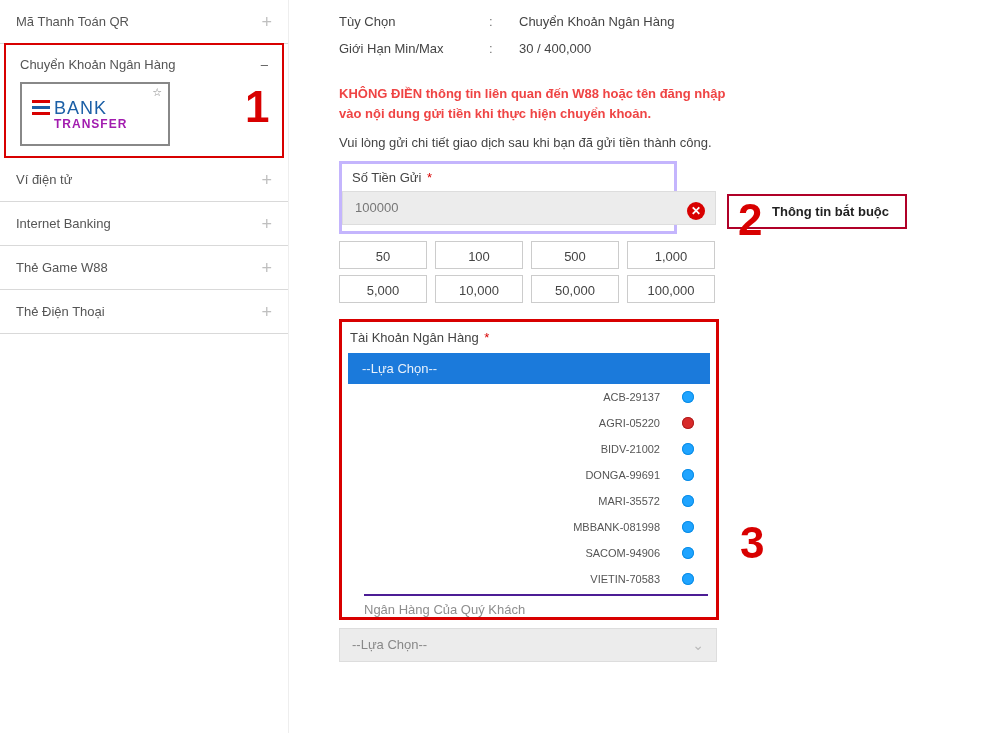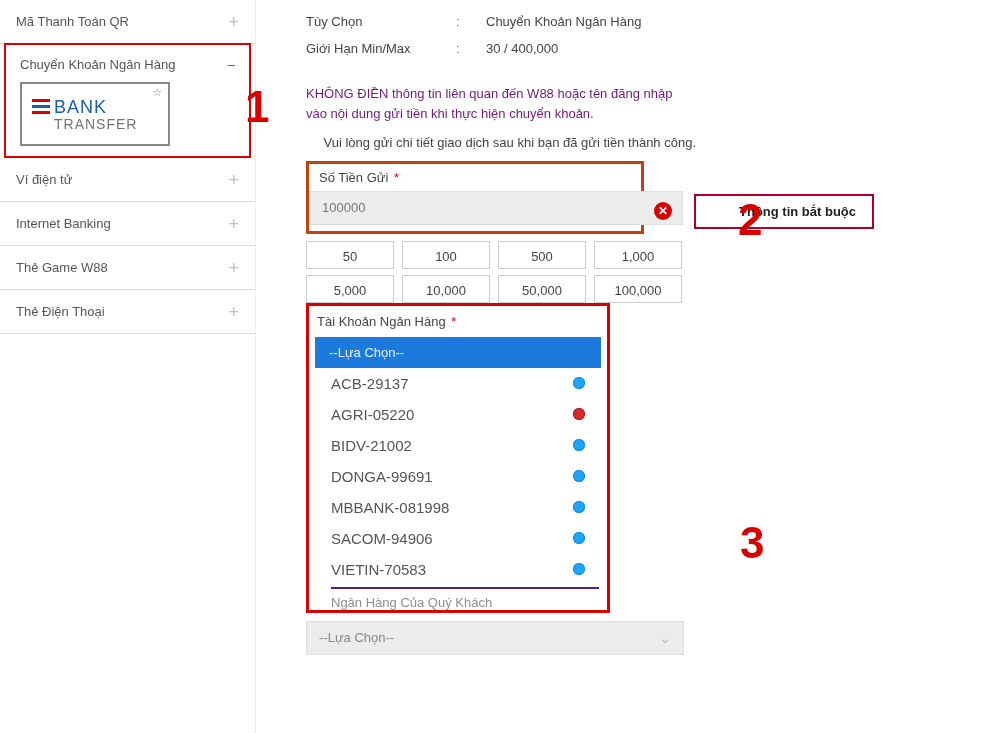--- a/index.html
+++ b/index.html
@@ -1,56 +1,56 @@
 <!DOCTYPE html>
 <html><head>
 <meta charset="utf-8">
 <style>
   * { box-sizing: border-box; margin: 0; padding: 0; }
   body { font-family: Arial, "Helvetica Neue", sans-serif; font-size: 13px; color:#333; background:#fff; width:1000px; height:733px; position:relative; overflow:hidden;}
   .container { display:flex; height:100%; }
-  .sidebar { width:256px; border-right:1px solid #eee; }
+  .sidebar { width:289px; border-right:1px solid #eee; }
   .side-item { border-bottom:1px solid #d9d9d9; padding:14px 16px; display:flex; justify-content:space-between; align-items:center; color:#555;}
   .side-item .plus { color:#bfbfbf; font-size:18px; line-height:0;}
   .bank-box { border:2px solid #d80000; margin:-1px 4px 0 4px; padding:2px 6px 8px 6px; position:relative;}
   .bank-box .head { display:flex; justify-content:space-between; align-items:center; padding:10px 8px 6px 8px; color:#555;}
   .bank-card { border:2px solid #888; width:150px; height:64px; margin:4px 0 2px 8px; background:#fff; display:flex; flex-direction:column; justify-content:center; align-items:flex-start; padding:4px 10px; position:relative;}
   .bank-card .star { position:absolute; top:2px; right:6px; font-size:11px; color:#888;}
   .bank-card .stripes { display:flex; flex-direction:column; gap:3px; margin-bottom:2px;}
   .bank-card .stripes span { width:18px; height:3px; }
   .bank-card .stripes span:nth-child(1){background:#d80000;}
   .bank-card .stripes span:nth-child(2){background:#1b5fa6;}
   .bank-card .stripes span:nth-child(3){background:#d80000;}
   .bank-card .row1 { display:flex; align-items:center; gap:4px;}
   .bank-card .t1 { font-weight:400; font-size:18px; color:#1b5fa6; letter-spacing:1px;}
-  .bank-card .t2 { font-weight:400; font-size:14px; color:#737373; letter-spacing:1px; margin-top:-2px; margin-left:22px;}
+  .bank-card .t2 { font-weight:700; font-size:12px; color:#a21caf; letter-spacing:1px; margin-top:-2px; margin-left:22px;}
   .num { position:absolute; font-size:44px; font-weight:900; color:#d80000; font-family: Arial Black, Arial, sans-serif;}
   .n1 { top:82px; left:245px;}
   .n2 { top:195px; left:738px;}
   .n3 { top:518px; left:740px;}
   .main { flex:1; padding:8px 40px 8px 50px; position:relative; }
   .info-row { display:flex; align-items:center; padding:6px 0; color:#444;}
   .info-lbl { width:150px; }
   .info-col { width:30px; color:#777;}
-  .note1 { margin-top:22px; color:#701a75; line-height:1.5; max-width:390px;}
+  .note1 { margin-top:22px; color:#ef4444; line-height:1.5; max-width:390px;font-weight:bold;}
   .note2 { margin-top:10px; color:#d80000; }
-  .note3 { margin-top:10px; color:#444; line-height:1.5; max-width:390px;text-align:right;}
-  .amount-box { border:3px solid #c2410c; margin-top:8px; padding:6px 10px 2px 10px; width:338px;}
+  .note3 { margin-top:10px; color:#444; line-height:1.5; max-width:390px;}
+  .amount-box { border:3px solid #c4b5fd; margin-top:8px; padding:6px 10px 2px 10px; width:338px;}
   .amount-box .lbl { color:#444; margin-bottom:6px;}
   .req { color:#d80000; margin-left:2px;}
   .amount-input { width:374px; height:34px; background:#ececec; border:1px solid #ddd; padding:0 12px; font-size:13px; color:#777; outline:none; margin-left:-10px; margin-bottom:4px;}
   .amt-wrap { display:flex; align-items:center; gap:22px; margin-top:-40px; margin-left:348px;}
   .err-icon { width:18px; height:18px; border-radius:50%; background:#d80000; color:#fff; display:flex; align-items:center; justify-content:center; font-weight:bold; font-size:12px;}
   .tooltip { border:2px solid #b00028; background:#fff; padding:8px 16px; font-weight:700; color:#222; font-size:13px; min-width:180px;text-align:right;}
   .quick-grid { display:grid; grid-template-columns:repeat(4, 88px); gap:6px 8px; margin-top:12px;}
   .quick-btn { height:28px; border:1px solid #ccc; background:#fff; text-align:center; line-height:30px; font-size:13px; color:#444; cursor:pointer;}
-  .acc-box { border:3px solid #d80000; padding:8px 8px 0 8px; width:304px;}
+  .acc-box { border:3px solid #d80000; margin-top:16px; padding:8px 8px 0 8px; width:380px;}
   .acc-box .lbl { color:#444; margin-bottom:8px;}
   .dd-selected { background:#1b7adb; color:#e8f1fb; padding:8px 14px; font-size:13px; width:calc(100% + 4px); margin-left:-2px;}
-  .dd-item { display:flex; justify-content:space-between; align-items:center; padding:7px 14px; color:#555; font-size:15px;}
+  .dd-item { display:flex; justify-content:flex-end; align-items:center; padding:7px 14px; color:#555; font-size:11px;gap:22px;}
   .dot { width:12px; height:12px; border-radius:50%; background:#1fa4ff; box-shadow:0 0 0 1px #0d8de6 inset;}
   .dot.red { background:#d82a2a; box-shadow:0 0 0 1px #b01f1f inset;}
   .cut-label { color:#8e8e8e; font-size:13px; margin:2px 0 0 14px; border-top:2px solid #4c1d95; padding-top:6px;}
   .select2 { width:378px; height:34px; background:#ececec; color:#888; display:flex; justify-content:space-between; align-items:center; padding:0 12px; margin-top:8px; border:1px solid #ddd;}
   .chev { color:#bbb; font-size:14px;}
 </style>
 </head>
 <body>
 
 <div class="container">
@@ -152,20 +152,24 @@
       </div>
       <div class="dd-item">
         <span>BIDV-21002</span>
         <span class="dot"></span>
       </div>
       <div class="dd-item">
         <span>DONGA-99691</span>
         <span class="dot"></span>
       </div>
       <div class="dd-item">
+        <span>MARI-35572</span>
+        <span class="dot"></span>
+      </div>
+      <div class="dd-item">
         <span>MBBANK-081998</span>
         <span class="dot"></span>
       </div>
       <div class="dd-item">
         <span>SACOM-94906</span>
         <span class="dot"></span>
       </div>
       <div class="dd-item">
         <span>VIETIN-70583</span>
         <span class="dot"></span>

